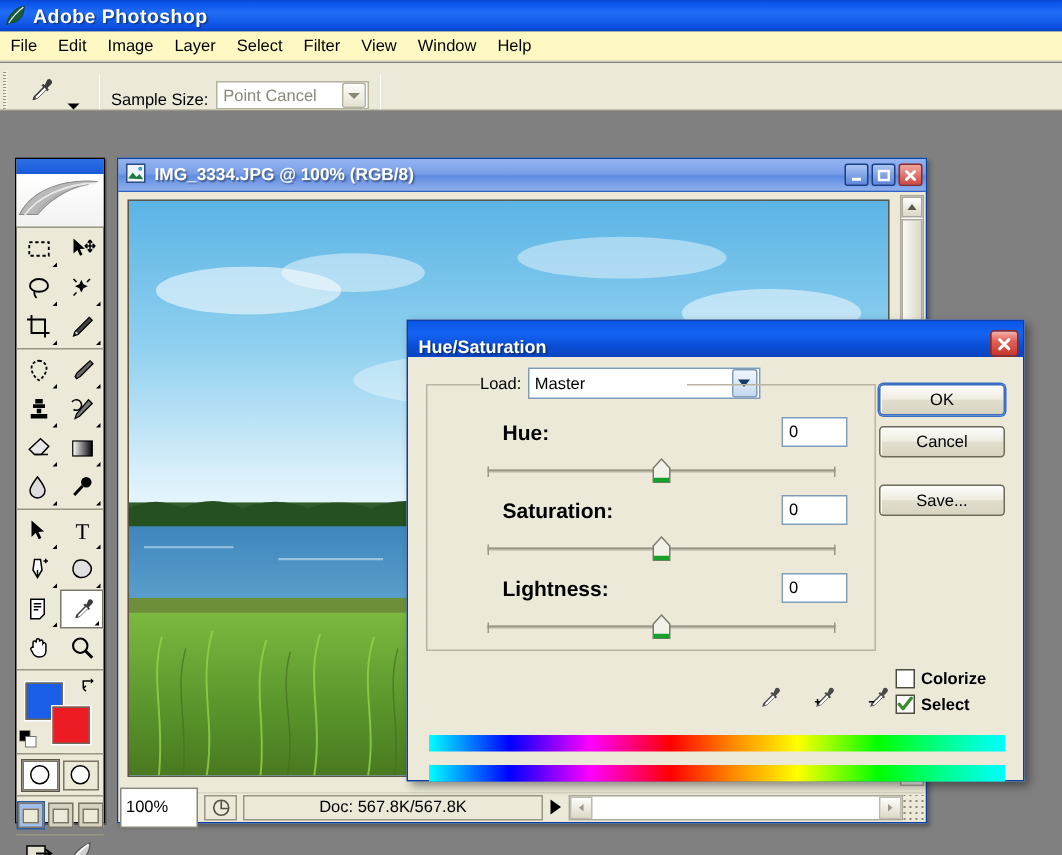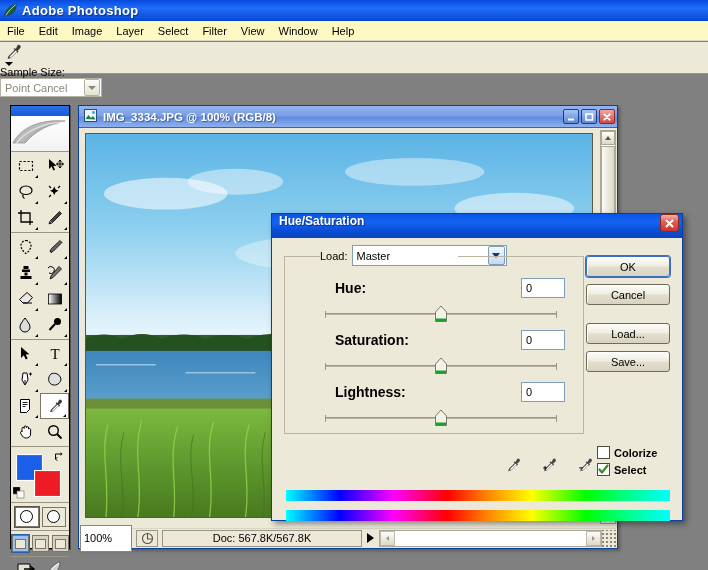--- a/index.html
+++ b/index.html
@@ -37,21 +37,21 @@
   .menu-item {
     padding: 2px 7px; font-size: 11px; color: #000; cursor: default;
     line-height: 14px;
   }
 
   
   #options-bar {
     position: absolute; left: 0; top: 42px; width: 708px; height: 32px;
     background: #ece9d8;
     border-bottom: 1px solid #9a9684;
-    display: flex; align-items: flex-start; flex-direction: column;
+    display: flex; align-items: flex-end;
   }
   .grip {
     width: 9px; height: 26px; margin-left: 1px; margin-right: 4px;
     background-image:
       repeating-linear-gradient(to bottom, #ffffff 0 1px, transparent 1px 2px),
       repeating-linear-gradient(to bottom, #9b9780 0 1px, transparent 1px 2px);
     background-position: 2px 2px, 1px 1px;
     background-repeat: repeat-y, repeat-y;
     background-size: 2px 4px, 2px 4px;
   }
@@ -226,21 +226,21 @@
   
   #hs-dialog {
     position: absolute; left: 271px; top: 213px; width: 412px; height: 308px;
     background: #ece9d8;
     border: 1px solid #0a3f9e;
     box-shadow: 3px 3px 6px rgba(0,0,0,.42);
   }
   #hs-titlebar {
     height: 24px;
     background: linear-gradient(to bottom,#0b55e6 0%, #1463f2 35%, #0a4ed6 70%, #0a44bd 100%);
-    display: flex; align-items: flex-start; padding: 0 3px 0 7px;
+    display: flex; align-items: flex-end; padding: 0 3px 0 7px;
   }
   #hs-title-text { color: #fff; font-weight: bold; font-size: 12px; flex: 1; text-shadow: 1px 1px 1px rgba(0,0,0,.45); }
   #hs-close {
     width: 19px; height: 18px; border: 1px solid #8e2a22; border-radius: 3px;
     background: linear-gradient(to bottom,#f5b3ac 0%, #e06257 40%, #c8342a 100%);
     display: flex; align-items: center; justify-content: center;
   }
   #hs-body { position: absolute; left: 0; top: 24px; right: 0; bottom: 0; }
 
   #edit-group {
@@ -862,21 +862,20 @@
               </svg>
             </span>
           </div>
         </div>
       </div>
 
       <div id="buttons-col">
         <div class="dlg-btn default">OK</div>
         <div class="dlg-btn">Cancel</div>
         <div id="btn-gap"></div>
-        <div class="dlg-btn">Load...</div>
         <div class="dlg-btn">Save...</div>
       </div>
 
       <div id="droppers">
         <span>
           <svg width="18" height="18" viewBox="0 0 20 20">
             <path d="M14.5 3.2 a2 2 0 0 1 2.8 2.8 L14.6 8.7 l1 1 -1.1 1.1 -1-1 -6.3 6.3 -2.6 .8 .8 -2.6 6.3-6.3 -1-1 1.1-1.1 1 1 Z" fill="#4a4a4a"></path>
             <path d="M6.2 16.1 l.6-2 5.9-5.9 1.4 1.4 -5.9 5.9 Z" fill="#ffffff" stroke="#4a4a4a" stroke-width=".5"></path>
           </svg>
         </span>

